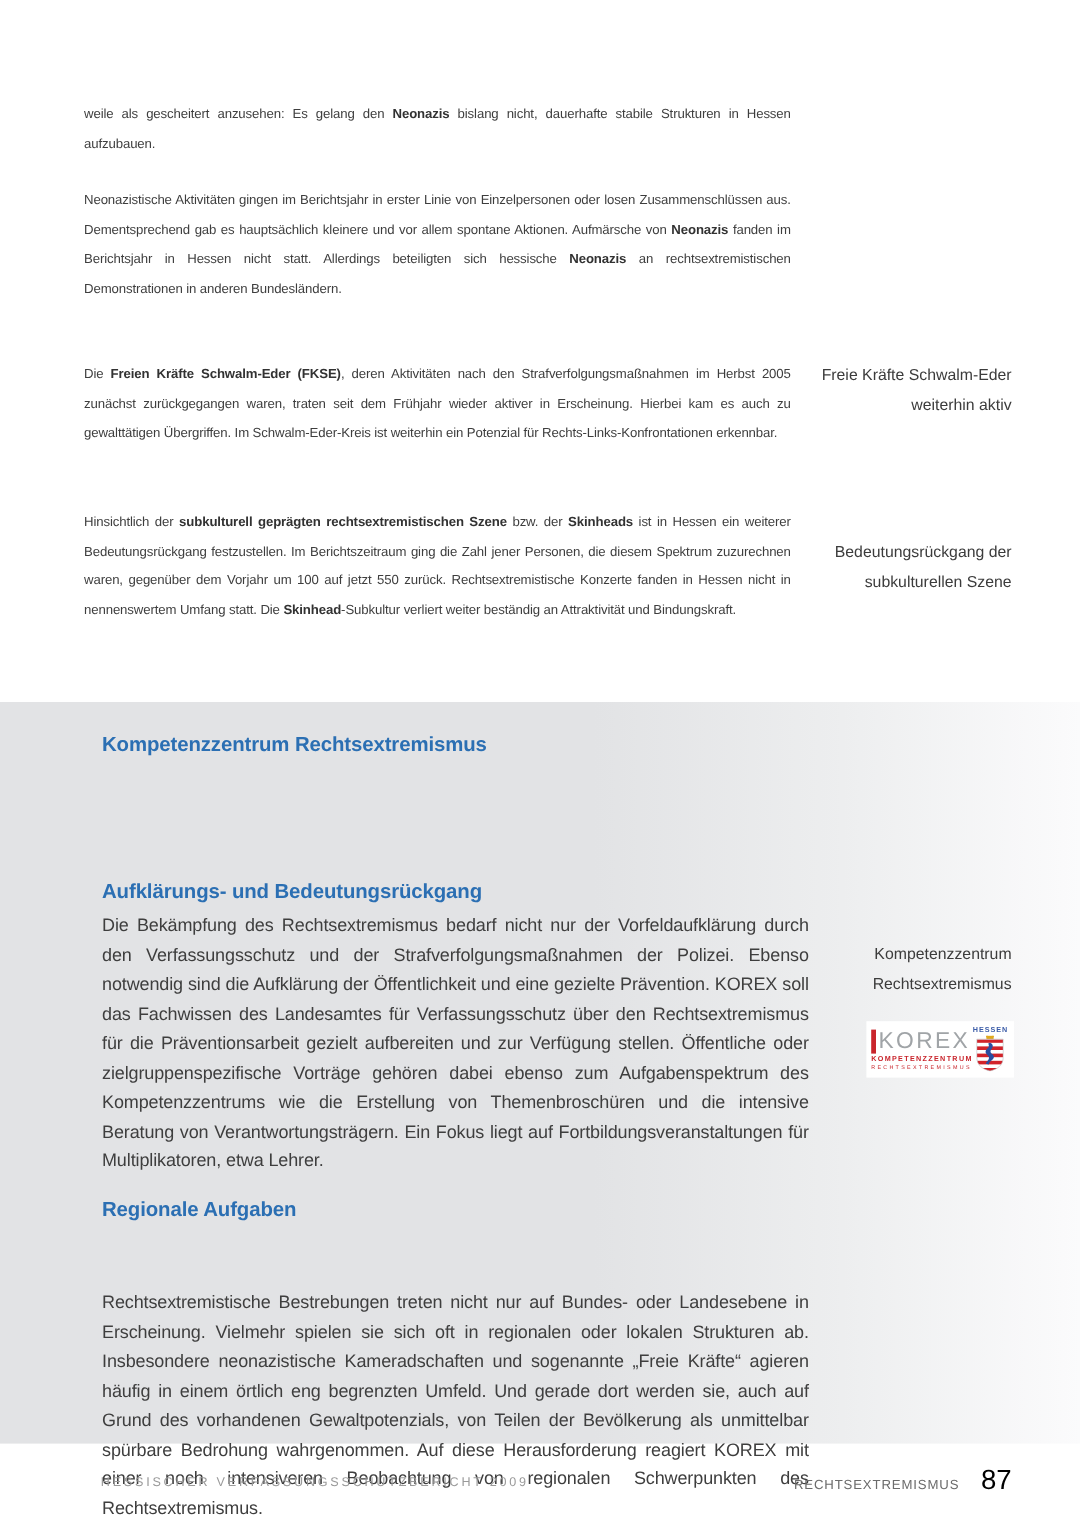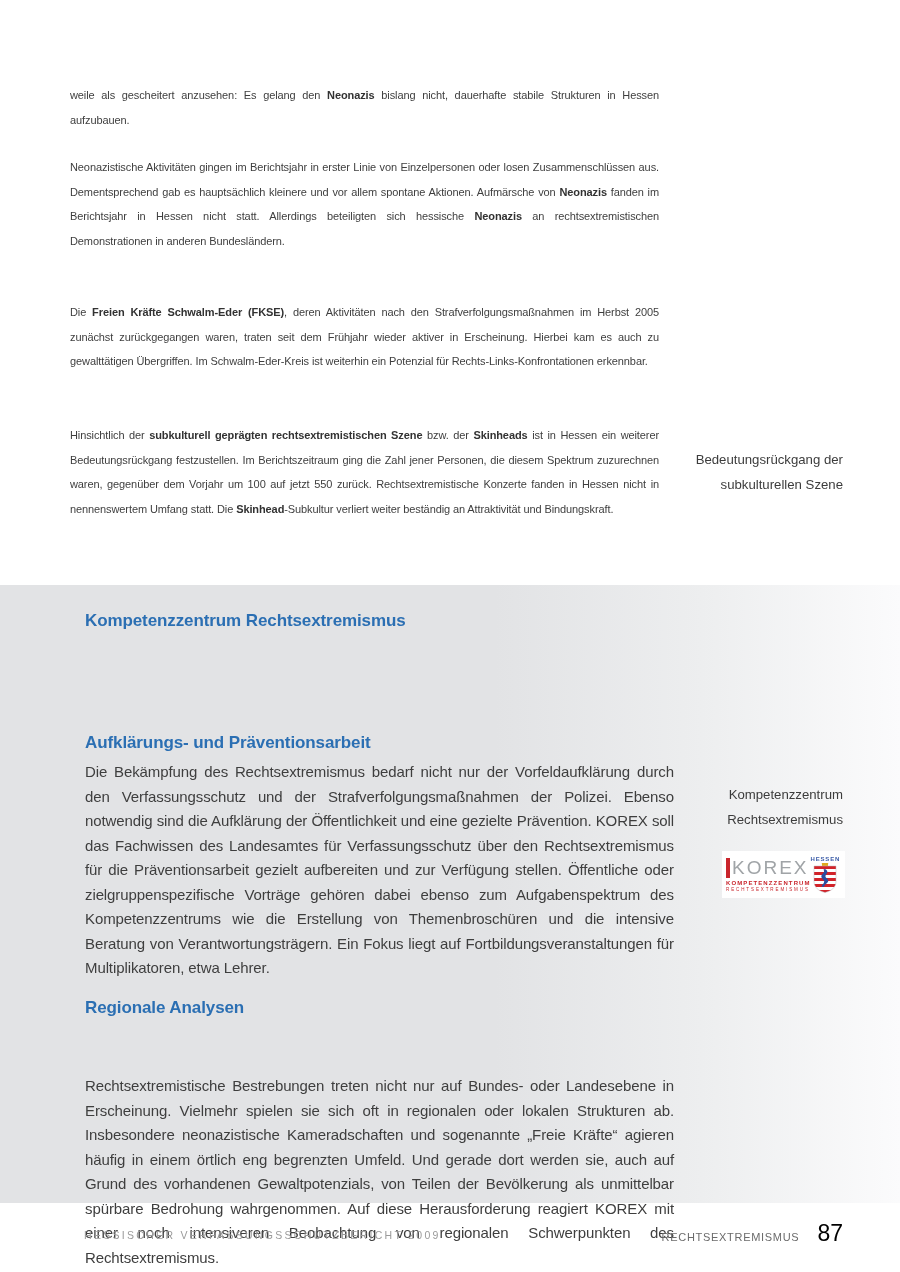--- a/index.html
+++ b/index.html
@@ -134,34 +134,36 @@
 <div class="page">
 
   <p class="bpara p1"><span>weile als gescheitert anzusehen: Es gelang den </span><b>Neonazis</b><span> bislang nicht, dauerhafte stabile Strukturen in Hessen aufzubauen.</span></p>
 
   <p class="bpara p2"><span>Neonazistische Aktivitäten gingen im Berichtsjahr in erster Linie von Einzelpersonen oder losen Zusammenschlüssen aus. Dementsprechend gab es hauptsächlich kleinere und vor allem spontane Aktionen. Aufmärsche von </span><b>Neonazis</b><span> fanden im Berichtsjahr in Hessen nicht statt. Allerdings beteiligten sich hessische </span><b>Neonazis</b><span> an rechtsextremistischen Demonstrationen in anderen Bundesländern.</span></p>
 
   <p class="bpara p3"><span>Die </span><b>Freien Kräfte Schwalm-Eder (FKSE)</b><span>, deren Aktivitäten nach den Strafverfolgungsmaßnahmen im Herbst 2005 zunächst zurückgegangen waren, traten seit dem Frühjahr wieder aktiver in Erscheinung. Hierbei kam es auch zu gewalttätigen Übergriffen. Im Schwalm-Eder-Kreis ist weiterhin ein Potenzial für Rechts-Links-Konfrontationen erkennbar.</span></p>
 
   <p class="bpara p4"><span>Hinsichtlich der </span><b>subkulturell geprägten rechtsextremistischen Szene</b><span> bzw. der </span><b>Skinheads</b><span> ist in Hessen ein weiterer Bedeutungsrückgang festzustellen. Im Berichtszeitraum ging die Zahl jener Personen, die diesem Spektrum zuzurechnen waren, gegenüber dem Vorjahr um 100 auf jetzt 550 zurück. Rechtsextremistische Konzerte fanden in Hessen nicht in nennenswertem Umfang statt. Die </span><b>Skinhead</b><span>-Subkultur verliert weiter beständig an Attraktivität und Bindungskraft.</span></p>
 
+  <div class="mnote n1">Freie Kräfte Schwalm-Eder
+weiterhin aktiv</div>
 
   <div class="mnote n2">Bedeutungsrückgang der
 subkulturellen Szene</div>
 
   <div class="gray-box">
 
     <h2 class="gb-h gb-h1">Kompetenzzentrum Rechtsextremismus</h2>
 
 
-    <h2 class="gb-h gb-h2">Aufklärungs- und Präventionsarbeit</h2>
+    <h2 class="gb-h gb-h2">Aufklärungs- und Bedeutungsrückgang</h2>
 
     <p class="gb-para gb-p2">Die Bekämpfung des Rechtsextremismus bedarf nicht nur der Vorfeldaufklärung durch den Verfassungsschutz und der Strafverfolgungsmaßnahmen der Polizei. Ebenso notwendig sind die Aufklärung der Öffentlichkeit und eine gezielte Prävention. KOREX soll das Fachwissen des Landesamtes für Verfassungsschutz über den Rechtsextremismus für die Präventionsarbeit gezielt aufbereiten und zur Verfügung stellen. Öffentliche oder zielgruppenspezifische Vorträge gehören dabei ebenso zum Aufgabenspektrum des Kompetenzzentrums wie die Erstellung von Themenbroschüren und die intensive Beratung von Verantwortungsträgern. Ein Fokus liegt auf Fortbildungsveranstaltungen für Multiplikatoren, etwa Lehrer.</p>
 
-    <h2 class="gb-h gb-h3">Regionale Analysen</h2>
+    <h2 class="gb-h gb-h3">Regionale Aufgaben</h2>
 
     <p class="gb-para gb-p3">Rechtsextremistische Bestrebungen treten nicht nur auf Bundes- oder Landesebene in Erscheinung. Vielmehr spielen sie sich oft in regionalen oder lokalen Strukturen ab. Insbesondere neonazistische Kameradschaften und sogenannte „Freie Kräfte“ agieren häufig in einem örtlich eng begrenzten Umfeld. Und gerade dort werden sie, auch auf Grund des vorhandenen Gewaltpotenzials, von Teilen der Bevölkerung als unmittelbar spürbare Bedrohung wahrgenommen. Auf diese Herausforderung reagiert KOREX mit einer noch intensiveren Beobachtung von regionalen Schwerpunkten des Rechtsextremismus.</p>
 
     <div class="n3">Kompetenzzentrum
 Rechtsextremismus</div>
 
     <div class="korex-logo">
       <div class="korex-left">
         <div class="korex-row">
           <span class="red-bar"></span>

